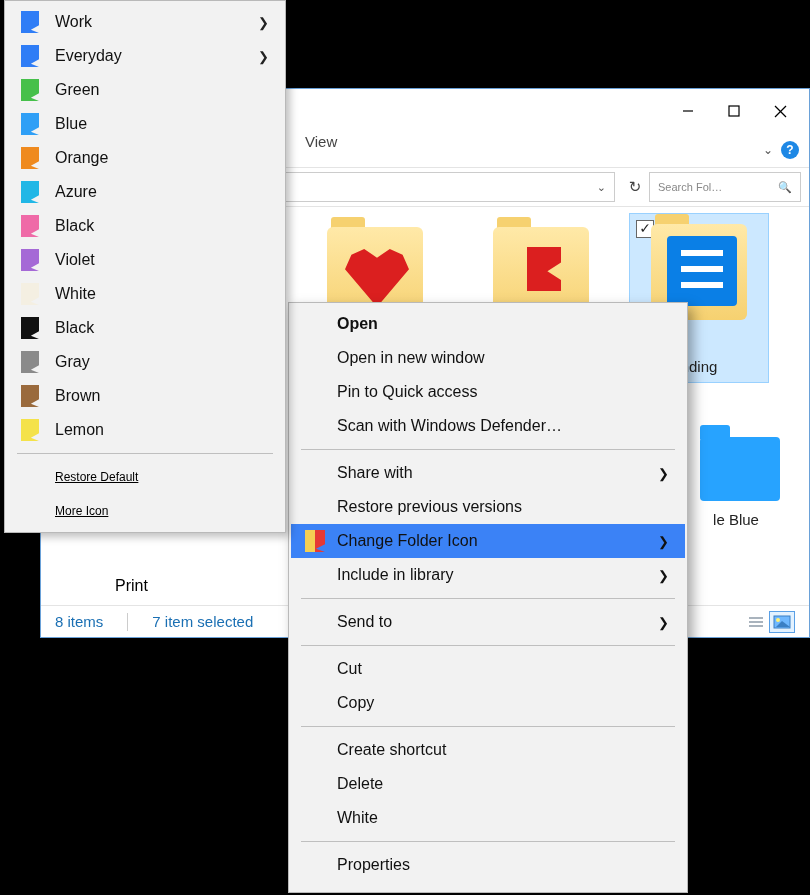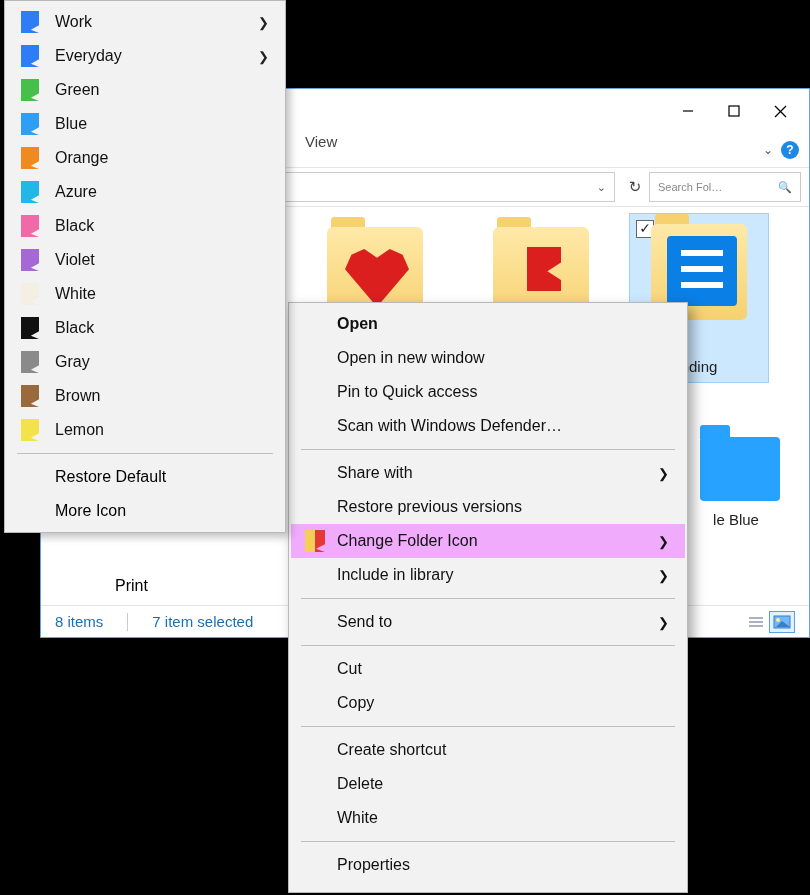--- a/index.html
+++ b/index.html
@@ -275,21 +275,22 @@
     .color-sep {
       height: 1px;
       background: #bfbfbf;
       margin: 6px 10px;
     }
     .plain-item {
       height: 34px;
       display: flex;
       align-items: center;
       padding-left: 48px;
-      font-size: 16px;
+      font-size: 12px;
+      text-decoration: underline;
     }
 
     
     .ctx-menu {
       position: absolute;
       left: 288px;
       top: 302px;
       width: 400px;
       background: #f2f2f2;
       border: 1px solid #b9b9b9;
@@ -317,21 +318,21 @@
       left: 14px;
       width: 20px; height: 22px;
     }
     .ctx-item .lead-icon::before {
       content: "";
       position: absolute;
       inset: 0;
       clip-path: polygon(0 0, 100% 0, 100% 65%, 55% 85%, 100% 100%, 0 100%);
       background: linear-gradient(90deg,#f4cf53 50%, #e53935 50%);
     }
-    .ctx-item.highlight { background: #f0abfc; align-items: center; }
+    .ctx-item.highlight { background: #3b82f6; align-items: center; }
     .ctx-sep {
       height: 1px;
       background: #bfbfbf;
       margin: 6px 10px;
     }
   </style>
 </head>
 <body>
 
 <div class="explorer">

